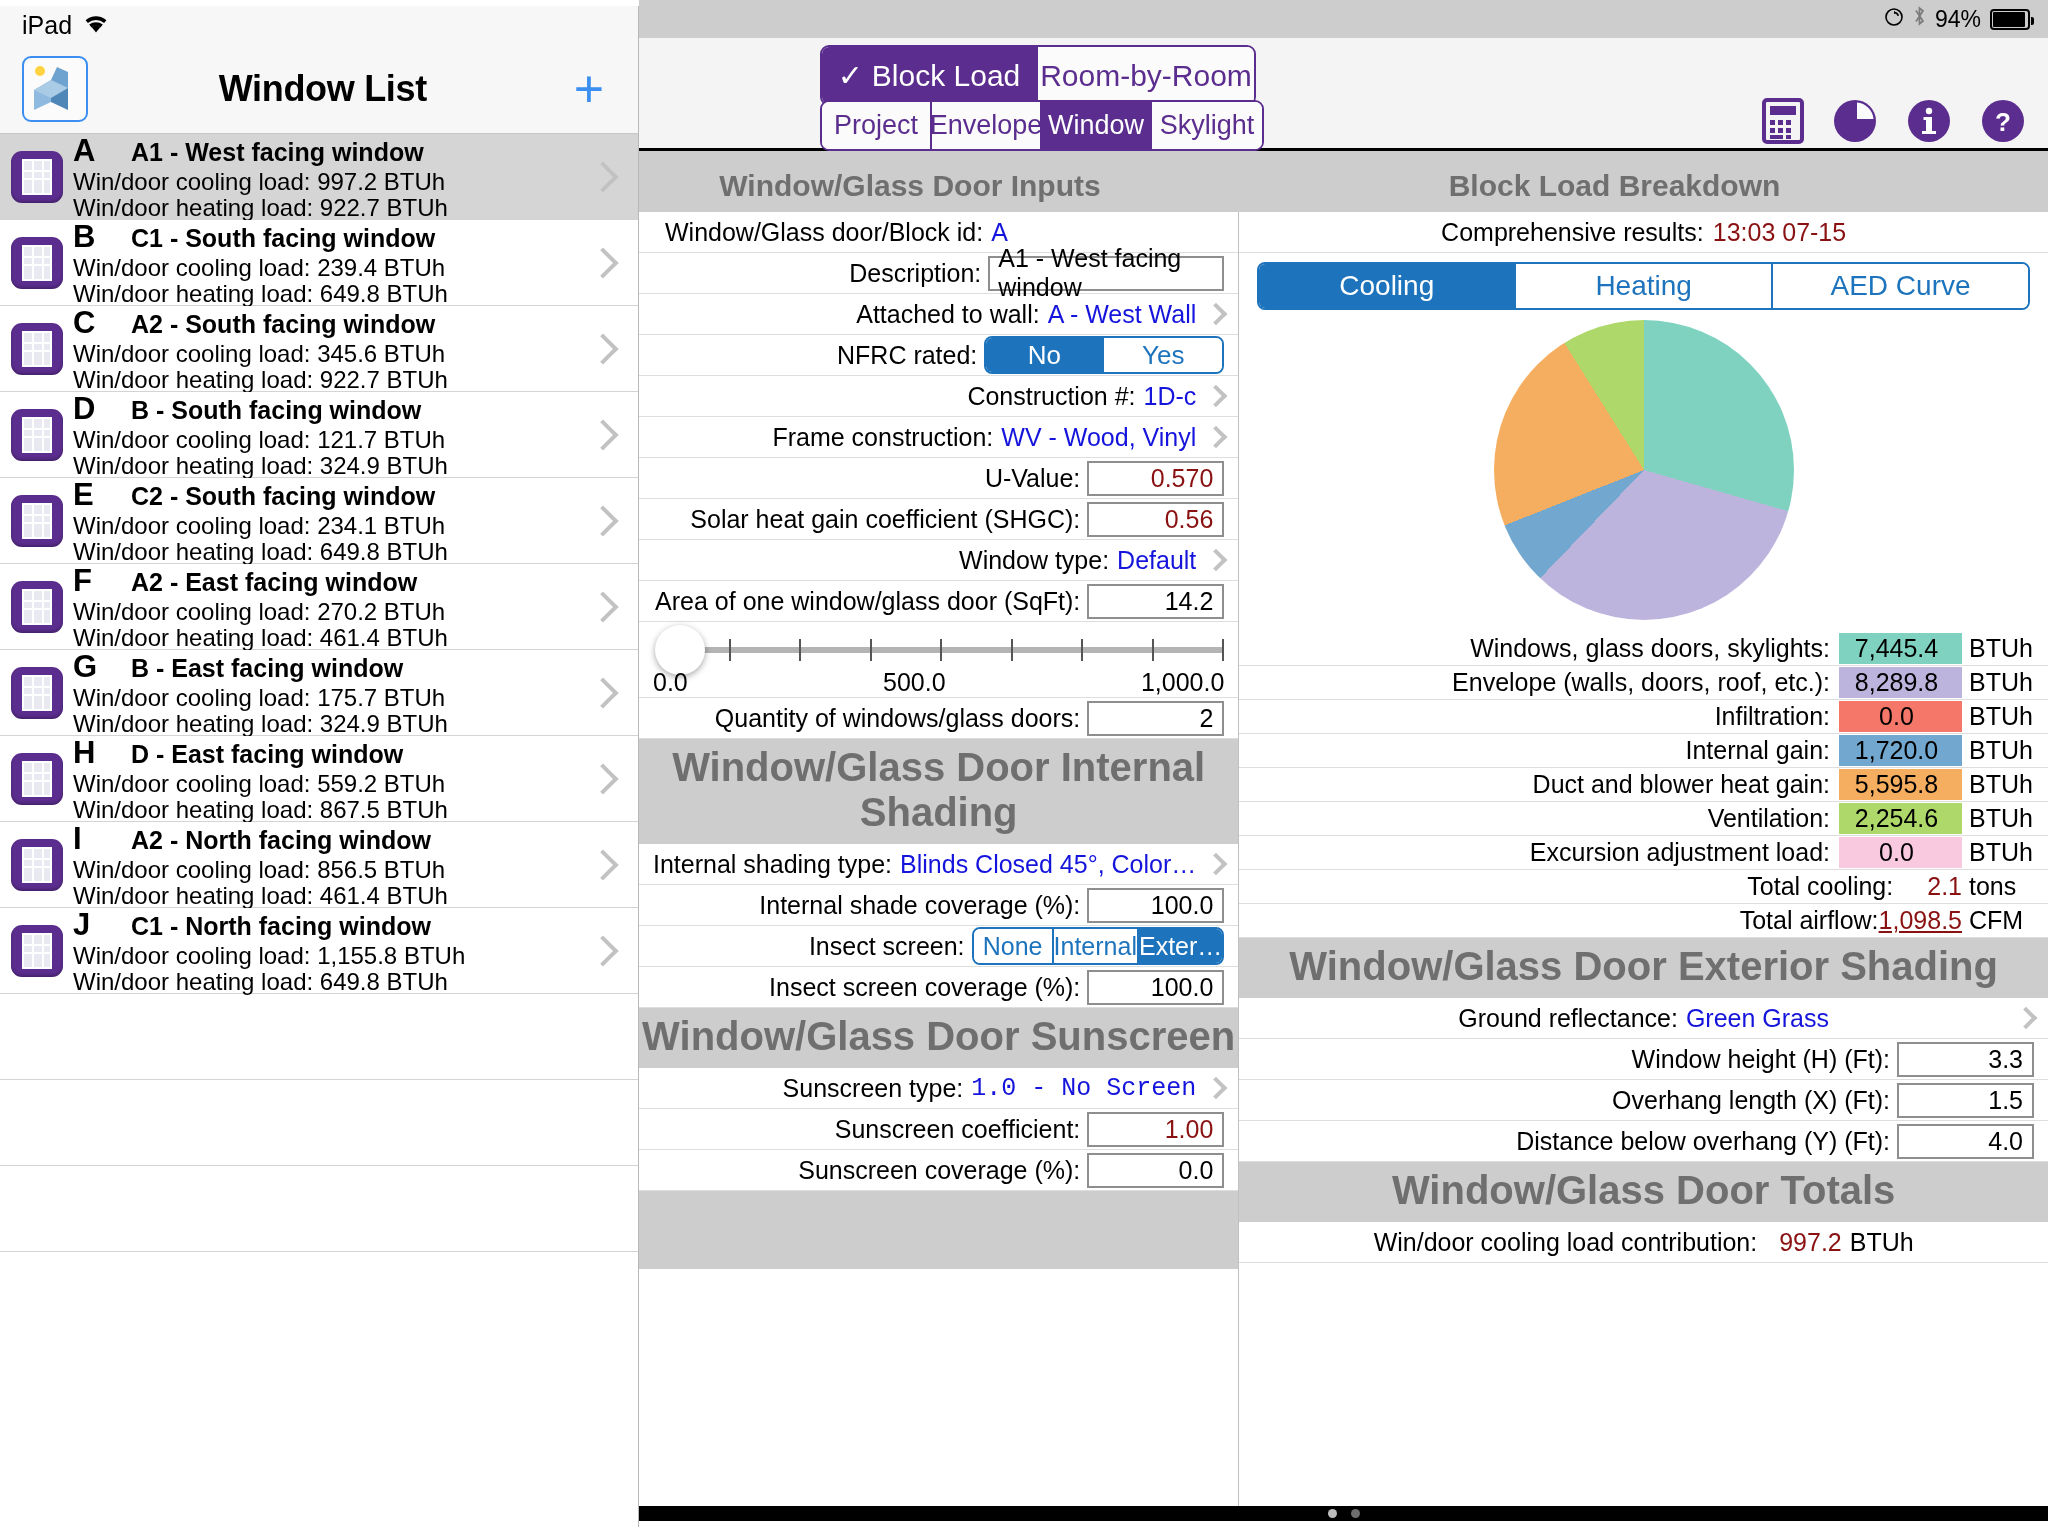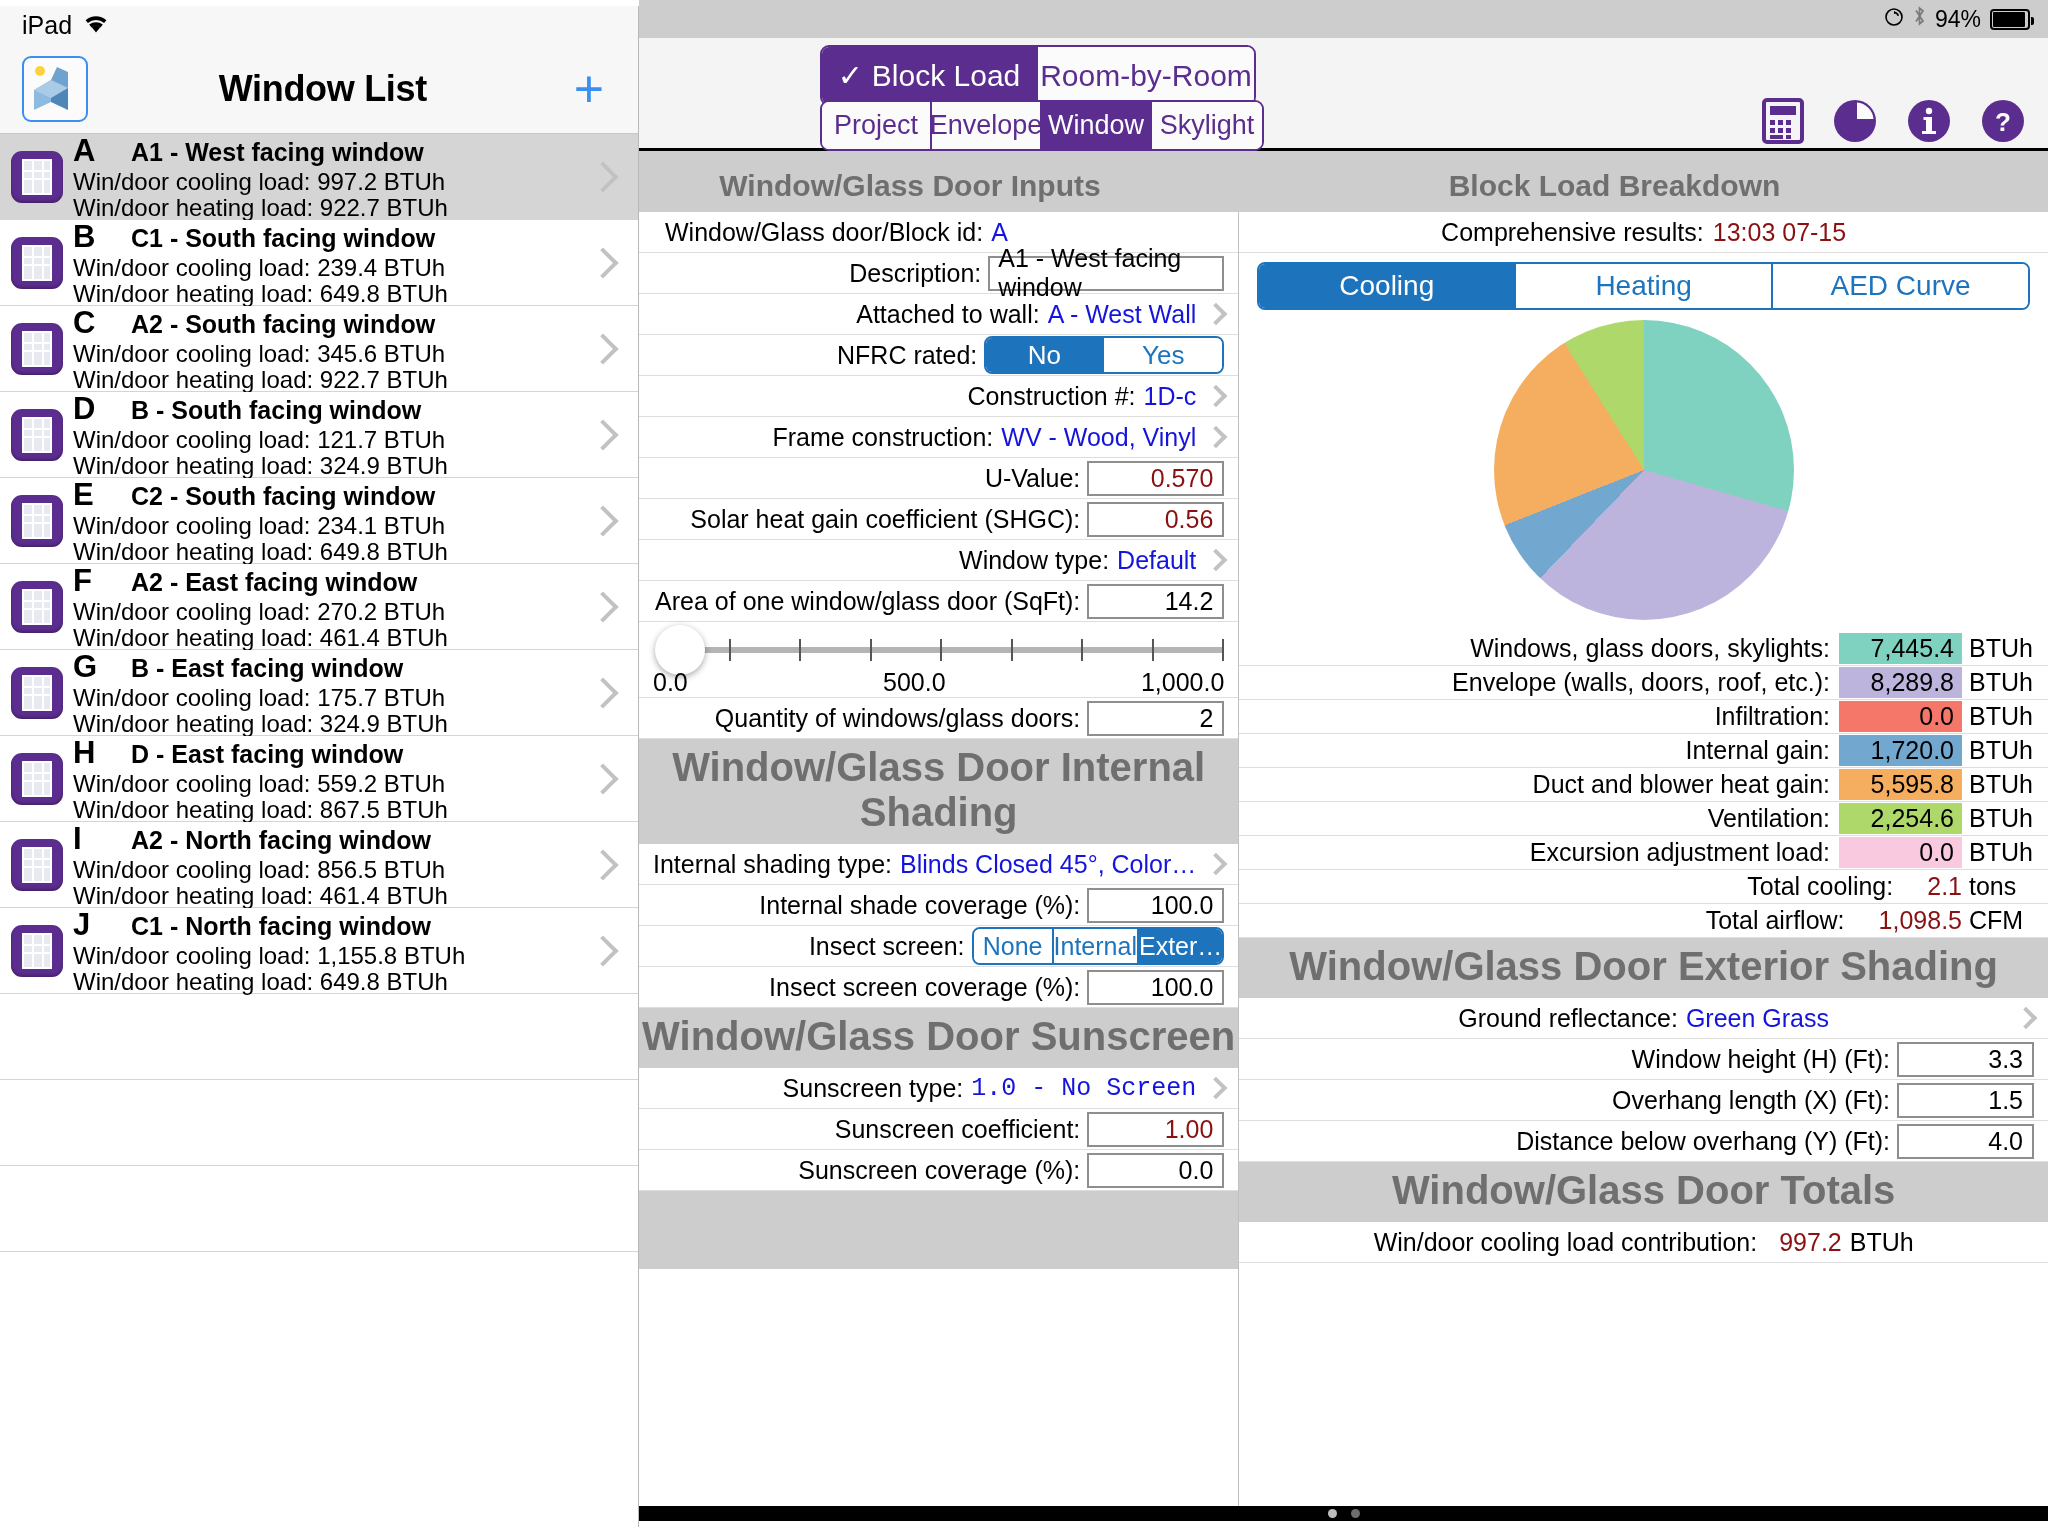--- a/index.html
+++ b/index.html
@@ -158,21 +158,21 @@
   .rtab > div { flex:1 1 0; text-align:center; font-size:28px; padding: 6px 0; color:#1d74bd; background:#fff; border-right:2px solid #1d74bd; cursor:pointer;}
   .rtab > div:last-child{border-right:none;}
   .rtab > div.on { background:#1d74bd; color:#fff; }
   .pie-wrap { display:flex; justify-content:center; padding: 10px 0 12px; }
   .pie { width: 300px; height: 300px; border-radius:50%; }
 
   .brow {
     display:flex; align-items:center; justify-content:flex-end; height: 34px;
     border-bottom:1px solid #dedede; font-size:25px; padding: 0 14px;
   }
-  .swatch { width: 123px; height: 31px; display:flex; align-items:center; justify-content:flex-end; padding-right:8px; margin-left:9px; }
+  .swatch { width: 123px; height: 31px; display:flex; align-items:center; justify-content:center; padding-right:8px; margin-left:9px; }
   .unit { width: 72px; text-align:left; padding-left:7px; }
   .bottom-dots { position:absolute; left:0; right:0; bottom: 0; height: 15px; background:#000; display:flex; align-items:center; justify-content:center; gap:14px;}
   .dot { width:9px; height:9px; border-radius:50%; background:#bdbdbd; }
   .dot.off { background:#6e6e6e; }
 </style>
 </head>
 <body>
 
 <div id="app">
 
@@ -656,21 +656,21 @@
             </div>
           </div>
         <div id="bd-totals">
             <div class="brow">
               <span>Total cooling:</span>
               <span class="val-red" style="margin-left:34px;">2.1</span>
               <span class="unit">tons</span>
             </div>
             <div class="brow">
               <span>Total airflow:</span>
-              <span class="val-red" style="margin-left:34px;">1,098.5</span>
+              <span class="val-red" style="text-decoration:underline;">1,098.5</span>
               <span class="unit">CFM</span>
             </div>
           </div>
 
         <div class="sec-head">Window/Glass Door Exterior Shading</div>
 
         <div class="row" style="justify-content:center;">
           <span class="lbl">Ground reflectance:</span>
           <span class="val-blue" style="margin-left:8px;">Green Grass</span>
           <span class="chev-r" style="position:absolute;right:14px;"></span>

